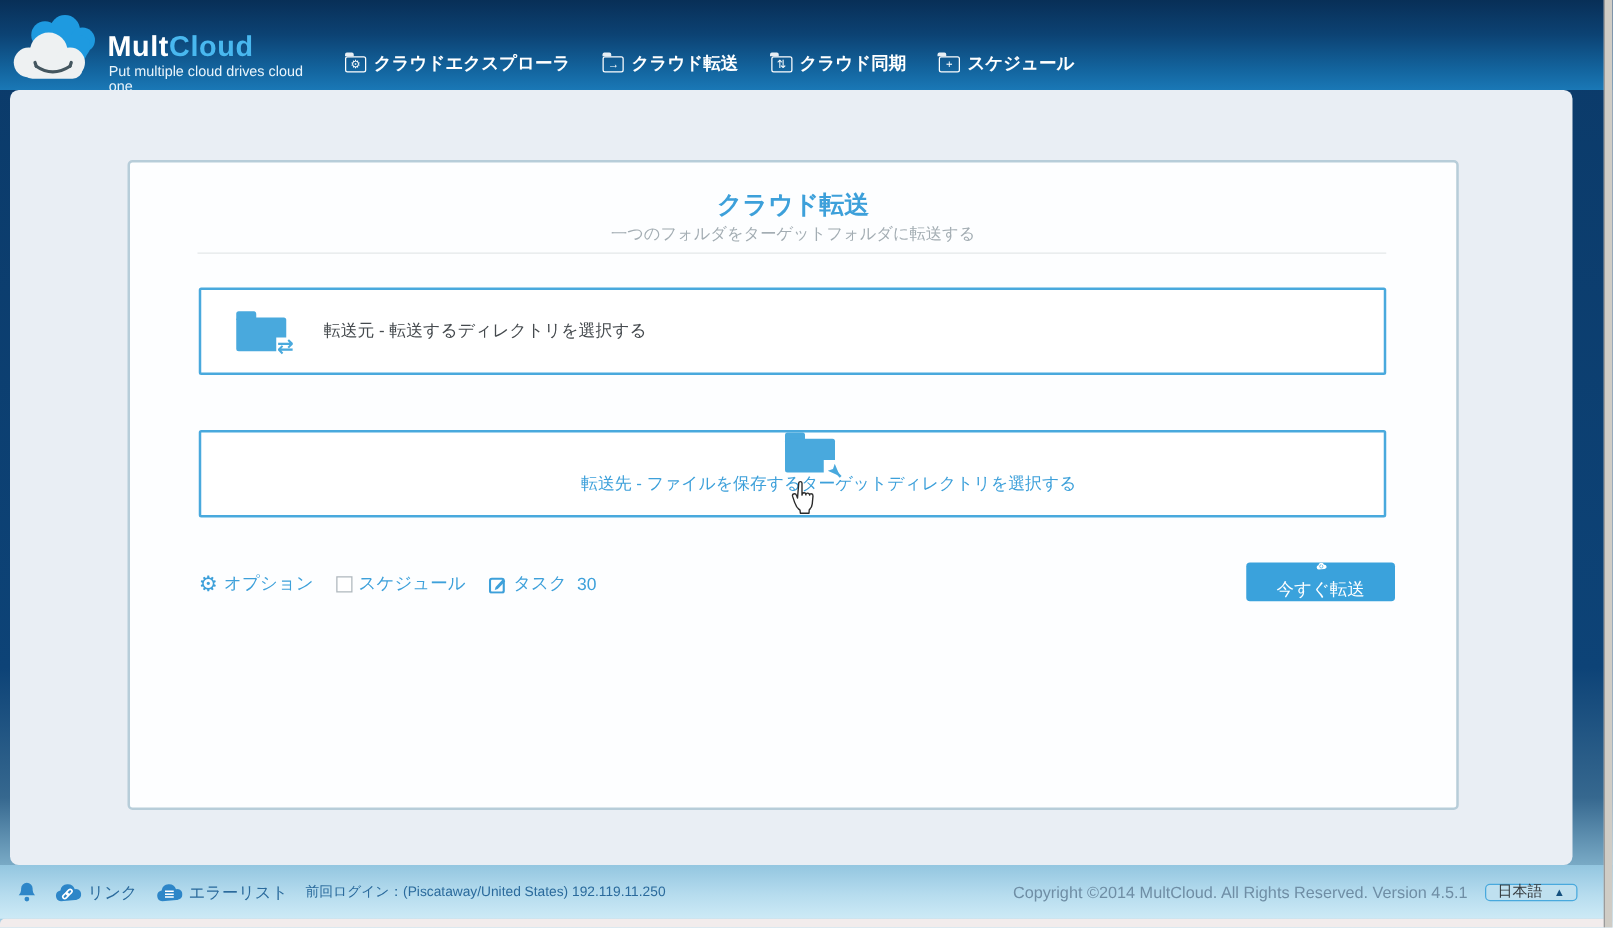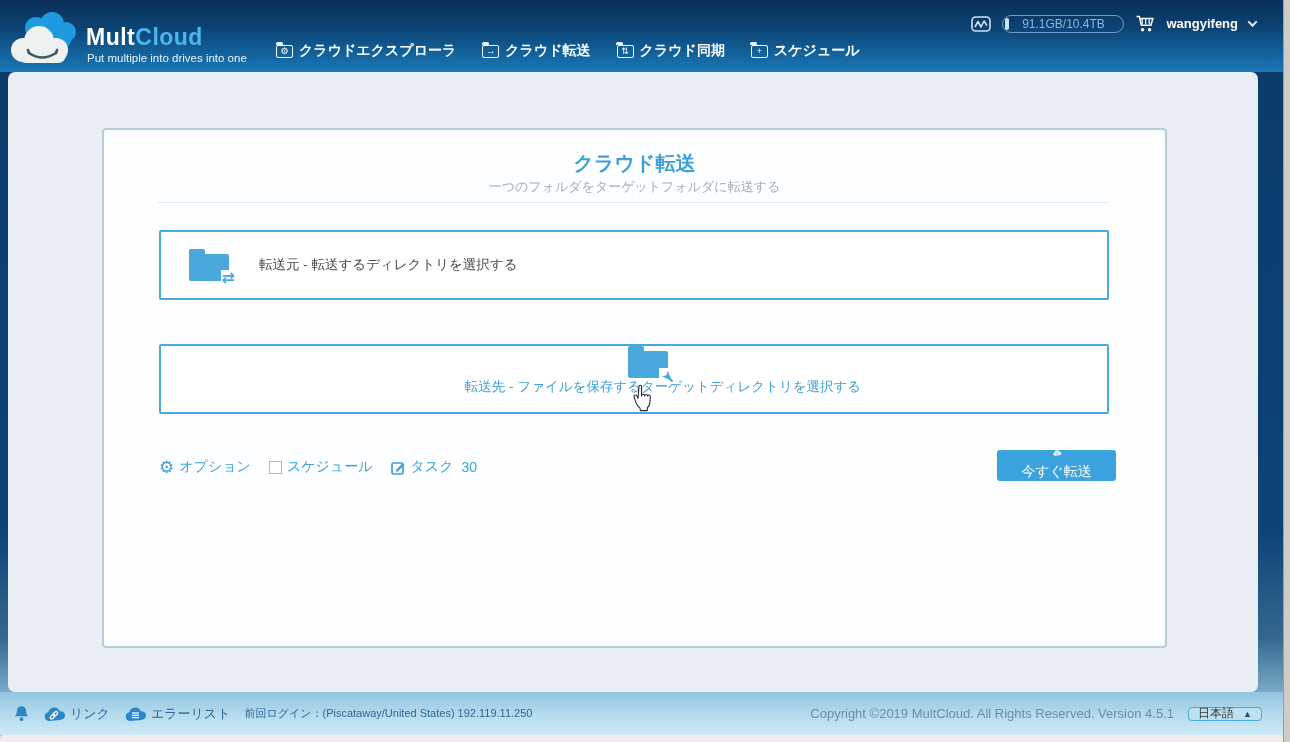--- a/index.html
+++ b/index.html
@@ -121,21 +121,21 @@
       <g fill="#eef1f2">
         <circle cx="17" cy="40" r="12"></circle>
           <circle cx="33" cy="31" r="15"></circle>
         <circle cx="50" cy="40" r="12"></circle>
           <rect x="12" y="37" width="48" height="16" rx="8"></rect>
       </g>
       <path d="M23 43 q13 9 27 0" stroke="#44565f" stroke-width="2.6" fill="none" stroke-linecap="round"></path>
       <path d="M23 43 l-1 -3 M50 43 l1 -3" stroke="#44565f" stroke-width="2.6" fill="none" stroke-linecap="round"></path>
     </svg>
     <div class="logo-title"><span class="mult">Mult</span><span class="cloud">Cloud</span></div>
-    <div class="logo-tagline">Put multiple into drives into one</div>
+    <div class="logo-tagline">Put multiple cloud drives cloud one</div>
   </div>
 
   <div class="nav">
     <div class="nav-item">
       <span class="nav-icon">⚙</span>
       <span>クラウドエクスプローラ</span>
     </div>
     <div class="nav-item">
       <span class="nav-icon">→</span>
       <span>クラウド転送</span>
@@ -143,38 +143,20 @@
     <div class="nav-item">
       <span class="nav-icon">⇅</span>
       <span>クラウド同期</span>
     </div>
     <div class="nav-item">
       <span class="nav-icon">+</span>
       <span>スケジュール</span>
     </div>
   </div>
 
-  <div class="account">
-    <svg width="20" height="16" viewBox="0 0 20 16" style="cursor:pointer">
-      <rect x="1" y="1" width="18" height="14" rx="3.5" fill="none" stroke="#cfe3f2" stroke-width="1.6"></rect>
-      <polyline points="4,11 7,5.5 10,11 13,5 16,9.5" fill="none" stroke="#cfe3f2" stroke-width="1.6" stroke-linejoin="round"></polyline>
-    </svg>
-    <div class="storage-pill">
-      <span class="storage-fill"></span>
-      <span>91.1GB/10.4TB</span>
-    </div>
-    <svg width="20" height="19" viewBox="0 0 20 19" style="cursor:pointer">
-      <path d="M1.5 2.5 h2.8 l2 8.7 h9.6 l2-6.7 H5.2" fill="none" stroke="#ffffff" stroke-width="1.5" stroke-linejoin="round"></path>
-      <path d="M7.2 5 v5 M10.7 5 v5 M14.2 5 v5" stroke="#ffffff" stroke-width="1.2"></path>
-      <circle cx="7.6" cy="15.8" r="1.7" fill="#ffffff"></circle>
-        <circle cx="14.6" cy="15.8" r="1.7" fill="#ffffff"></circle>
-    </svg>
-    <span class="username">wangyifeng</span>
-    <span class="chev-down"></span>
-  </div>
 </div>
 
 <div class="main-area">
   <div class="card">
 
     <div class="card-title">クラウド転送</div>
     <div class="card-subtitle">一つのフォルダをターゲットフォルダに転送する</div>
     <div class="card-divider"></div>
 
     <div class="select-box src">
@@ -254,21 +236,21 @@
           <line x1="8" y1="7" x2="15" y2="7"></line>
             <line x1="8" y1="9.3" x2="15" y2="9.3"></line>
             <line x1="8" y1="11.6" x2="15" y2="11.6"></line>
         </g>
       </svg>
       <span>エラーリスト</span>
     </div>
     <span class="last-login">前回ログイン：(Piscataway/United States) 192.119.11.250</span>
   </div>
   <div class="foot-right">
-    <span class="copyright">Copyright ©2019 MultCloud. All Rights Reserved. Version 4.5.1</span>
+    <span class="copyright">Copyright ©2014 MultCloud. All Rights Reserved. Version 4.5.1</span>
     <div class="lang-select">
       <span class="lang-label">日本語</span>
       <span class="lang-arrow">▲</span>
     </div>
   </div>
 </div>
 
 <div class="bottom-strip"></div>
 <div class="scrollbar"></div>
 

